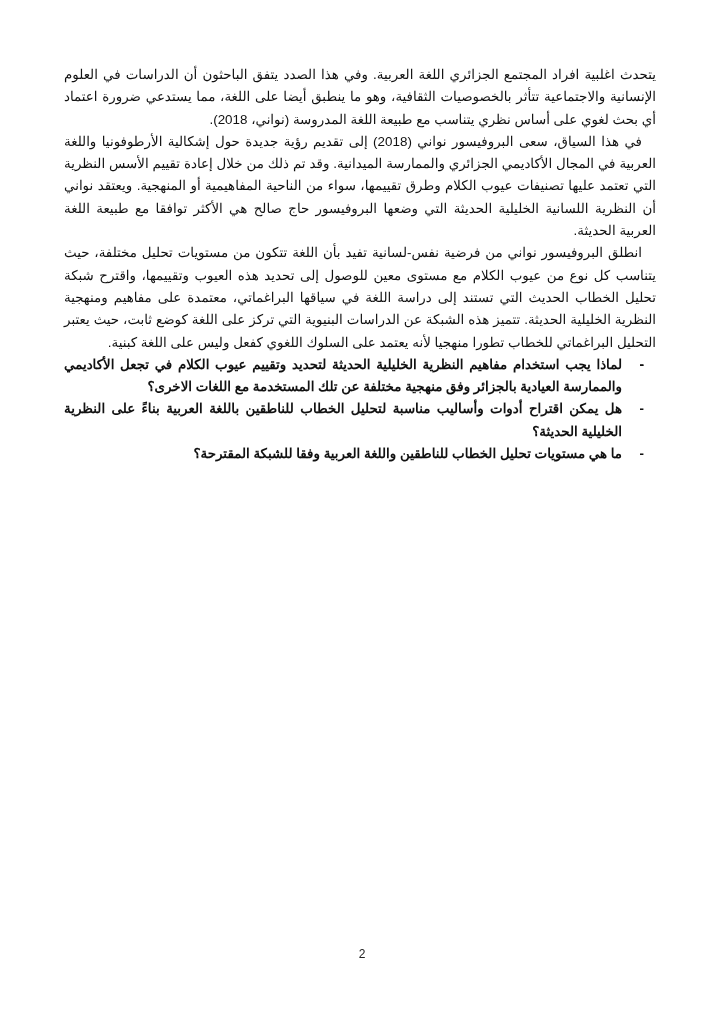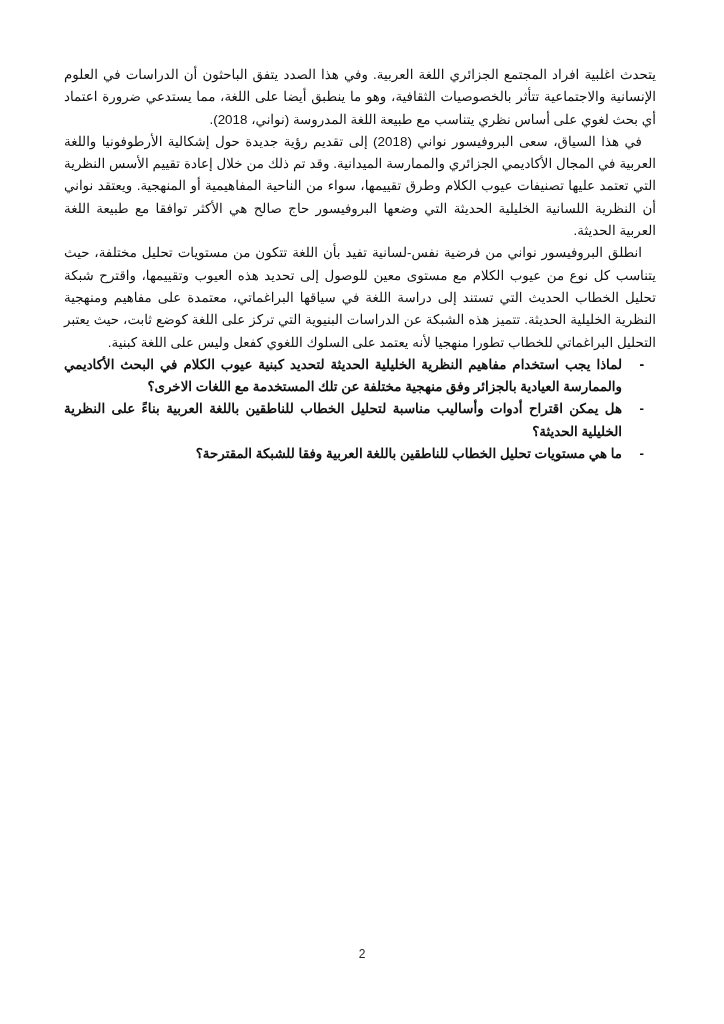--- a/index.html
+++ b/index.html
@@ -35,26 +35,26 @@
   <div class="content">
     <p class="para first">يتحدث اغلبية افراد المجتمع الجزائري اللغة العربية. وفي هذا الصدد يتفق الباحثون أن الدراسات في العلوم الإنسانية والاجتماعية تتأثر بالخصوصيات الثقافية، وهو ما ينطبق أيضا على اللغة، مما يستدعي ضرورة اعتماد أي بحث لغوي على أساس نظري يتناسب مع طبيعة اللغة المدروسة (نواني، 2018).</p>
     <p class="para">في هذا السياق، سعى البروفيسور نواني (2018) إلى تقديم رؤية جديدة حول إشكالية الأرطوفونيا واللغة العربية في المجال الأكاديمي الجزائري والممارسة الميدانية. وقد تم ذلك من خلال إعادة تقييم الأسس النظرية التي تعتمد عليها تصنيفات عيوب الكلام وطرق تقييمها، سواء من الناحية المفاهيمية أو المنهجية. ويعتقد نواني أن النظرية اللسانية الخليلية الحديثة التي وضعها البروفيسور حاج صالح هي الأكثر توافقا مع طبيعة اللغة العربية الحديثة.</p>
     <p class="para">انطلق البروفيسور نواني من فرضية نفس-لسانية تفيد بأن اللغة تتكون من مستويات تحليل مختلفة، حيث يتناسب كل نوع من عيوب الكلام مع مستوى معين للوصول إلى تحديد هذه العيوب وتقييمها، واقترح شبكة تحليل الخطاب الحديث التي تستند إلى دراسة اللغة في سياقها البراغماتي، معتمدة على مفاهيم ومنهجية النظرية الخليلية الحديثة. تتميز هذه الشبكة عن الدراسات البنيوية التي تركز على اللغة كوضع ثابت، حيث يعتبر التحليل البراغماتي للخطاب تطورا منهجيا لأنه يعتمد على السلوك اللغوي كفعل وليس على اللغة كبنية.</p>
     <ul class="qlist">
       <li class="qitem">
         <span class="dash">-</span>
       </li>
       <li class="qitem">
         <span class="dash">-</span>
-        <span>لماذا يجب استخدام مفاهيم النظرية الخليلية الحديثة لتحديد كبنية عيوب الكلام في البحث الأكاديمي والممارسة العيادية بالجزائر وفق منهجية مختلفة عن تلك المستخدمة مع اللغات الاخرى؟</span>
+        <span>لماذا يجب استخدام مفاهيم النظرية الخليلية الحديثة لتحديد وتقييم عيوب الكلام في تجعل الأكاديمي والممارسة العيادية بالجزائر وفق منهجية مختلفة عن تلك المستخدمة مع اللغات الاخرى؟</span>
       </li>
       <li class="qitem">
         <span class="dash">-</span>
         <span>هل يمكن اقتراح أدوات وأساليب مناسبة لتحليل الخطاب للناطقين باللغة العربية بناءً على النظرية الخليلية الحديثة؟</span>
       </li>
       <li class="qitem">
         <span class="dash">-</span>
-        <span>ما هي مستويات تحليل الخطاب للناطقين باللغة العربية وفقا للشبكة المقترحة؟</span>
+        <span>ما هي مستويات تحليل الخطاب للناطقين واللغة العربية وفقا للشبكة المقترحة؟</span>
       </li>
     </ul>
   </div>
   <div class="page-number">2</div>
 </div>
 
 </body></html>

